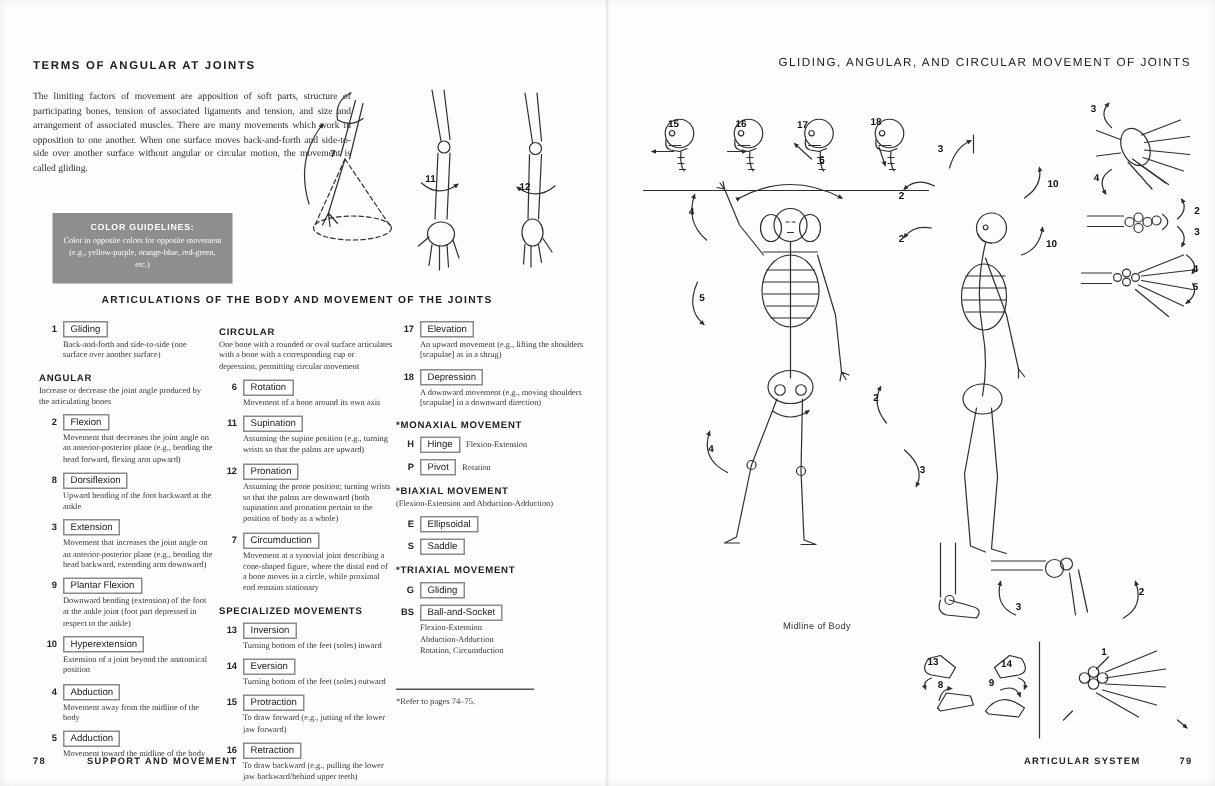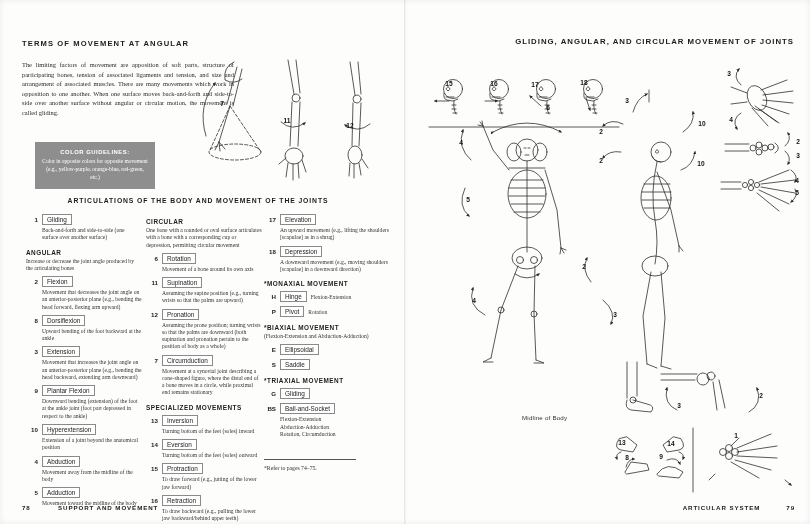--- a/index.html
+++ b/index.html
@@ -37,37 +37,37 @@
   .term-desc{margin-left:16px;font-family:"Liberation Serif",serif;font-size:5.6px;line-height:1.3;
          color:#333;white-space:pre-line;}
   .footnote-rule{position:absolute;left:264px;top:459px;width:92px;height:1px;background:#555;}
   .footnote{position:absolute;left:264px;top:465px;font-family:"Liberation Serif",serif;font-size:5.7px;color:#333;}
 
   .footer{position:absolute;bottom:13px;font-size:6.2px;font-weight:bold;letter-spacing:.9px;color:#222;}
   .lf-num{left:22px;}
   .lf-chapter{left:58px;}
   .rf-wrap{right:15px;display:flex;gap:26px;align-items:baseline;}
 
-  .rp-title{position:absolute;right:16px;top:37px;font-size:7.8px;font-weight:bold;letter-spacing:1px;margin-left:28px;}
+  .rp-title{position:absolute;right:16px;top:37px;font-size:7.8px;font-weight:normal;letter-spacing:1px;margin-left:28px;}
   .midline-label{position:absolute;left:117px;top:414px;font-size:6.2px;color:#333;letter-spacing:.2px;}
 
   .fig-layer{position:absolute;inset:0;pointer-events:none;}
   .fig-label{position:absolute;transform:translate(-50%,-50%);font-size:6.6px;font-weight:bold;color:#111;}
 
   svg.lineart{position:absolute;}
   svg.lineart *{vector-effect:non-scaling-stroke;}
 </style>
 </head>
 <body>
 
 <div class="spread">
   <div class="gutter"></div>
 
   <div class="page left">
-    <div class="sub-title">TERMS OF MOVEMENT AT ANGULAR</div>
+    <div class="sub-title">TERMS OF ANGULAR AT JOINTS</div>
     <div class="intro">The limiting factors of movement are apposition of soft parts, structure of participating bones, tension of associated ligaments and tension, and size and arrangement of associated muscles. There are many movements which work in opposition to one another. When one surface moves back-and-forth and side-to-side over another surface without angular or circular motion, the movement is called gliding.</div>
 
     <div class="color-box">
       <div class="cb-title">COLOR GUIDELINES:</div>
       <div class="cb-body">Color in opposite colors for opposite movement (e.g., yellow-purple, orange-blue, red-green, etc.)</div>
     </div>
 
     <svg class="lineart" style="left:200px;top:52px;" width="200" height="158" viewBox="0 0 200 158" fill="none" stroke="#2e2e2e" stroke-width="0.8" stroke-linecap="round" stroke-linejoin="round">
       <defs>
         <marker id="ahL" markerWidth="6" markerHeight="6" refX="3" refY="2" orient="auto">

